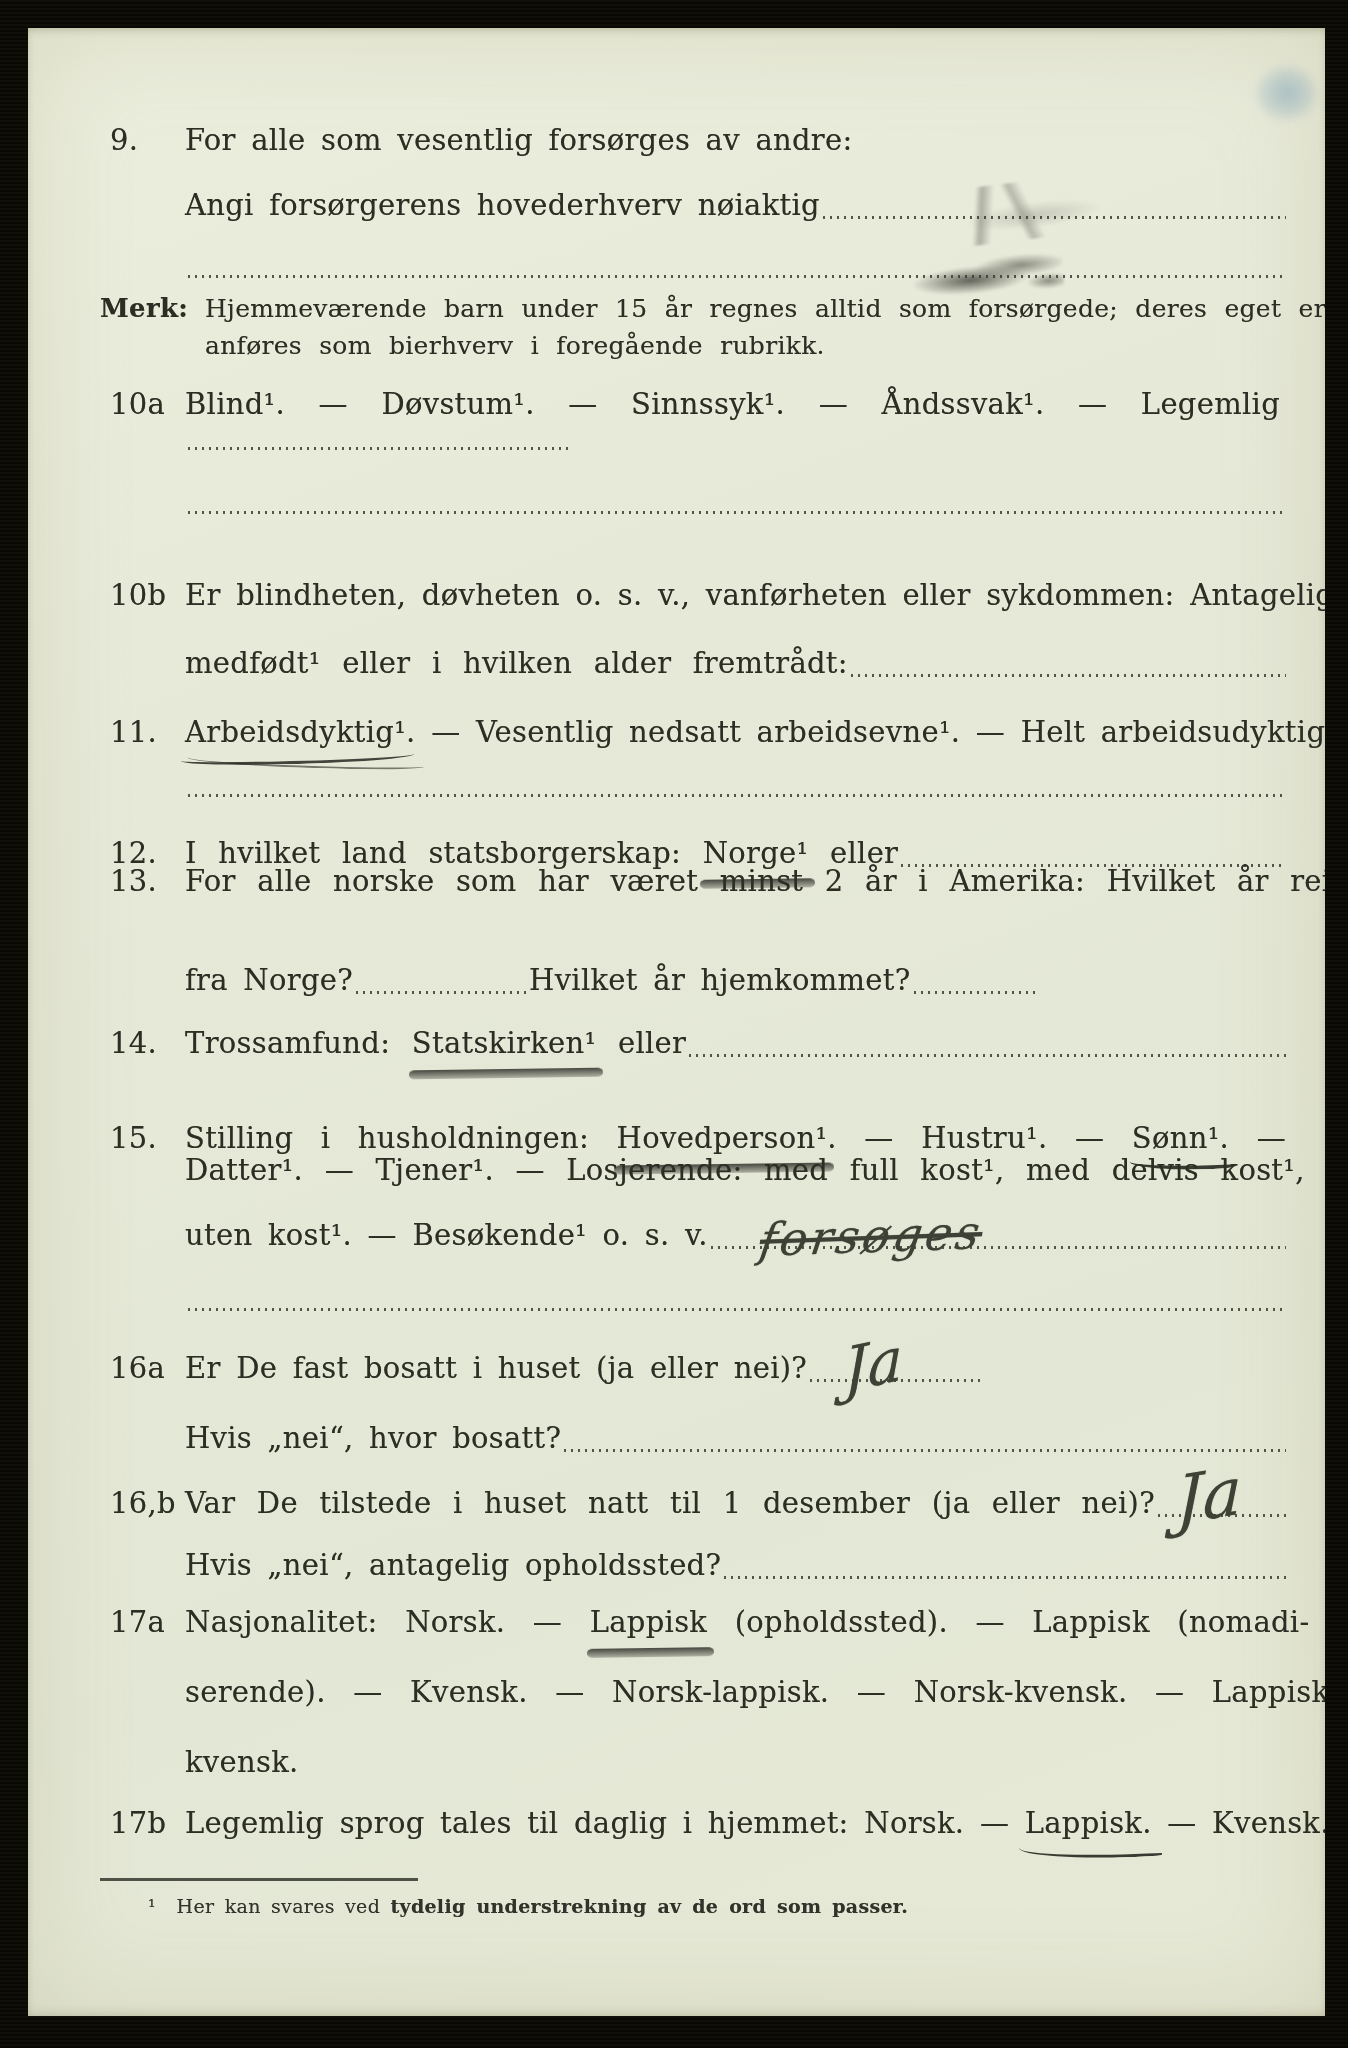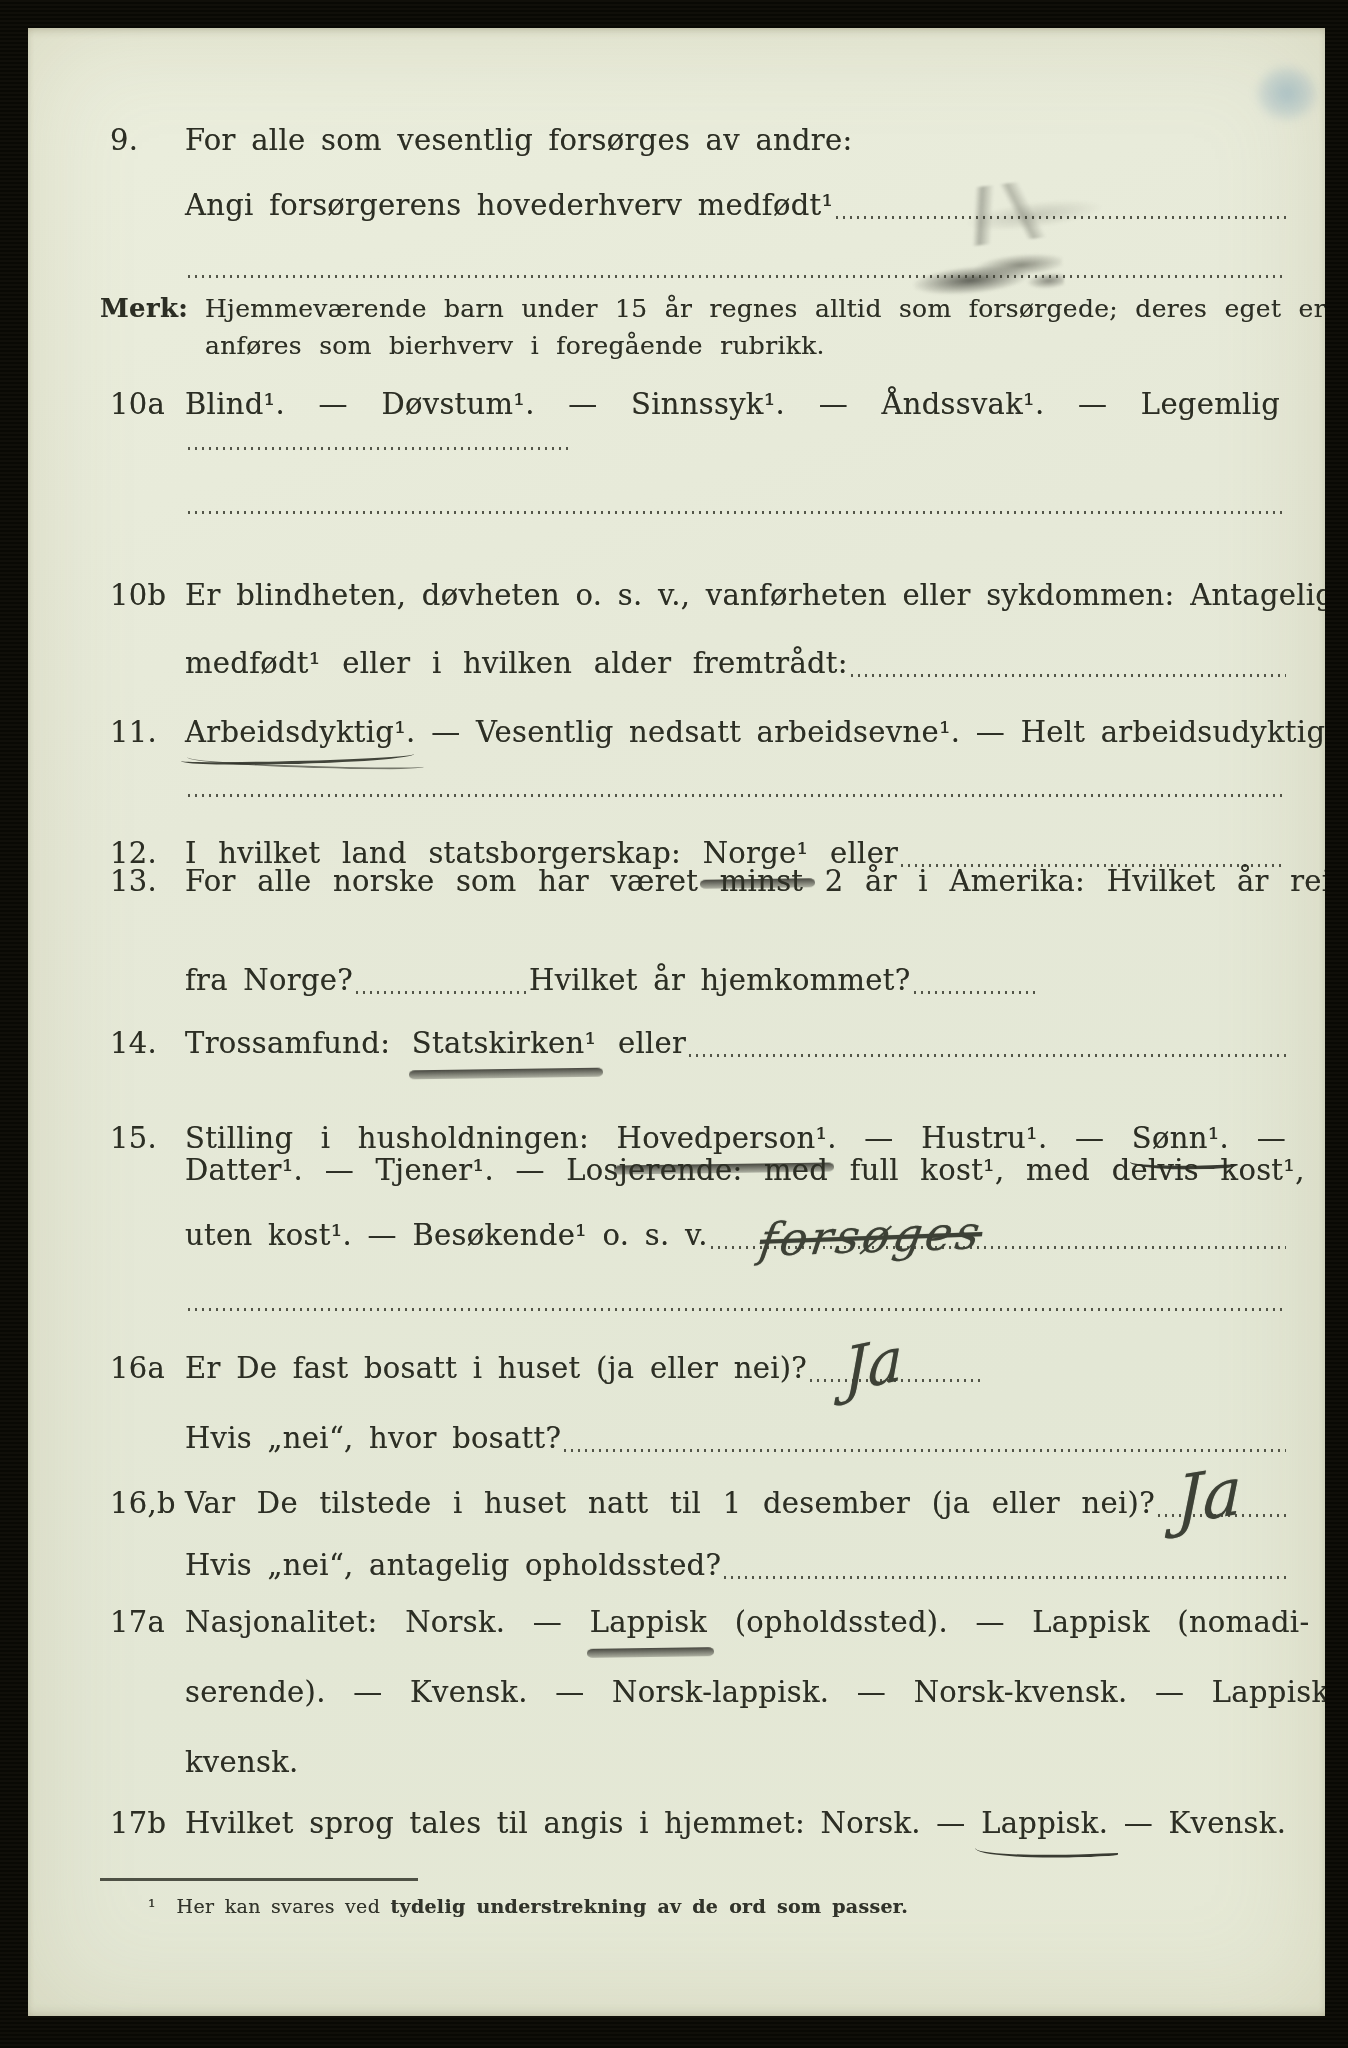--- a/index.html
+++ b/index.html
@@ -80,21 +80,21 @@
 
   <div class="row" style="top:89px">
       <span class="num">9.</span>
       <span class="line">
         <span class="seg">For alle som vesentlig forsørges av andre:</span>
       </span>
     </div>
   <div class="row" style="top:154px">
       <span class="num"></span>
       <span class="line">
-        <span class="seg">Angi forsørgerens hovederhverv medfødt¹</span>
+        <span class="seg">Angi forsørgerens hovederhverv nøiaktig</span>
         <span class="dots fill"></span>
       </span>
     </div>
   <div class="row sep" style="top:247px">
       <span class="num"></span>
       <span class="line">
         <span class="dots fill"></span>
       </span>
     </div>
   <div class="row merk" style="top:261px">
@@ -265,21 +265,21 @@
     </div>
   <div class="row" style="top:1711px">
       <span class="num"></span>
       <span class="line">
         <span class="seg">kvensk.</span>
       </span>
     </div>
   <div class="row" style="top:1772px">
       <span class="num">17b</span>
       <span class="line">
-        <span class="seg">Hvilket sprog tales til angis i hjemmet: Norsk. — </span>
+        <span class="seg">Legemlig sprog tales til daglig i hjemmet: Norsk. — </span>
         <span class="seg u-pen3">Lappisk.</span>
         <span class="seg"> — Kvensk.</span>
       </span>
     </div>
   <div class="rule-row" style="top:1850px"></div>
   <div class="row foot" style="top:1862px">
       <span class="line">
         <span class="seg">¹  Her kan svares ved </span>
         <span class="seg b">tydelig understrekning av de ord som passer.</span>
       </span>

